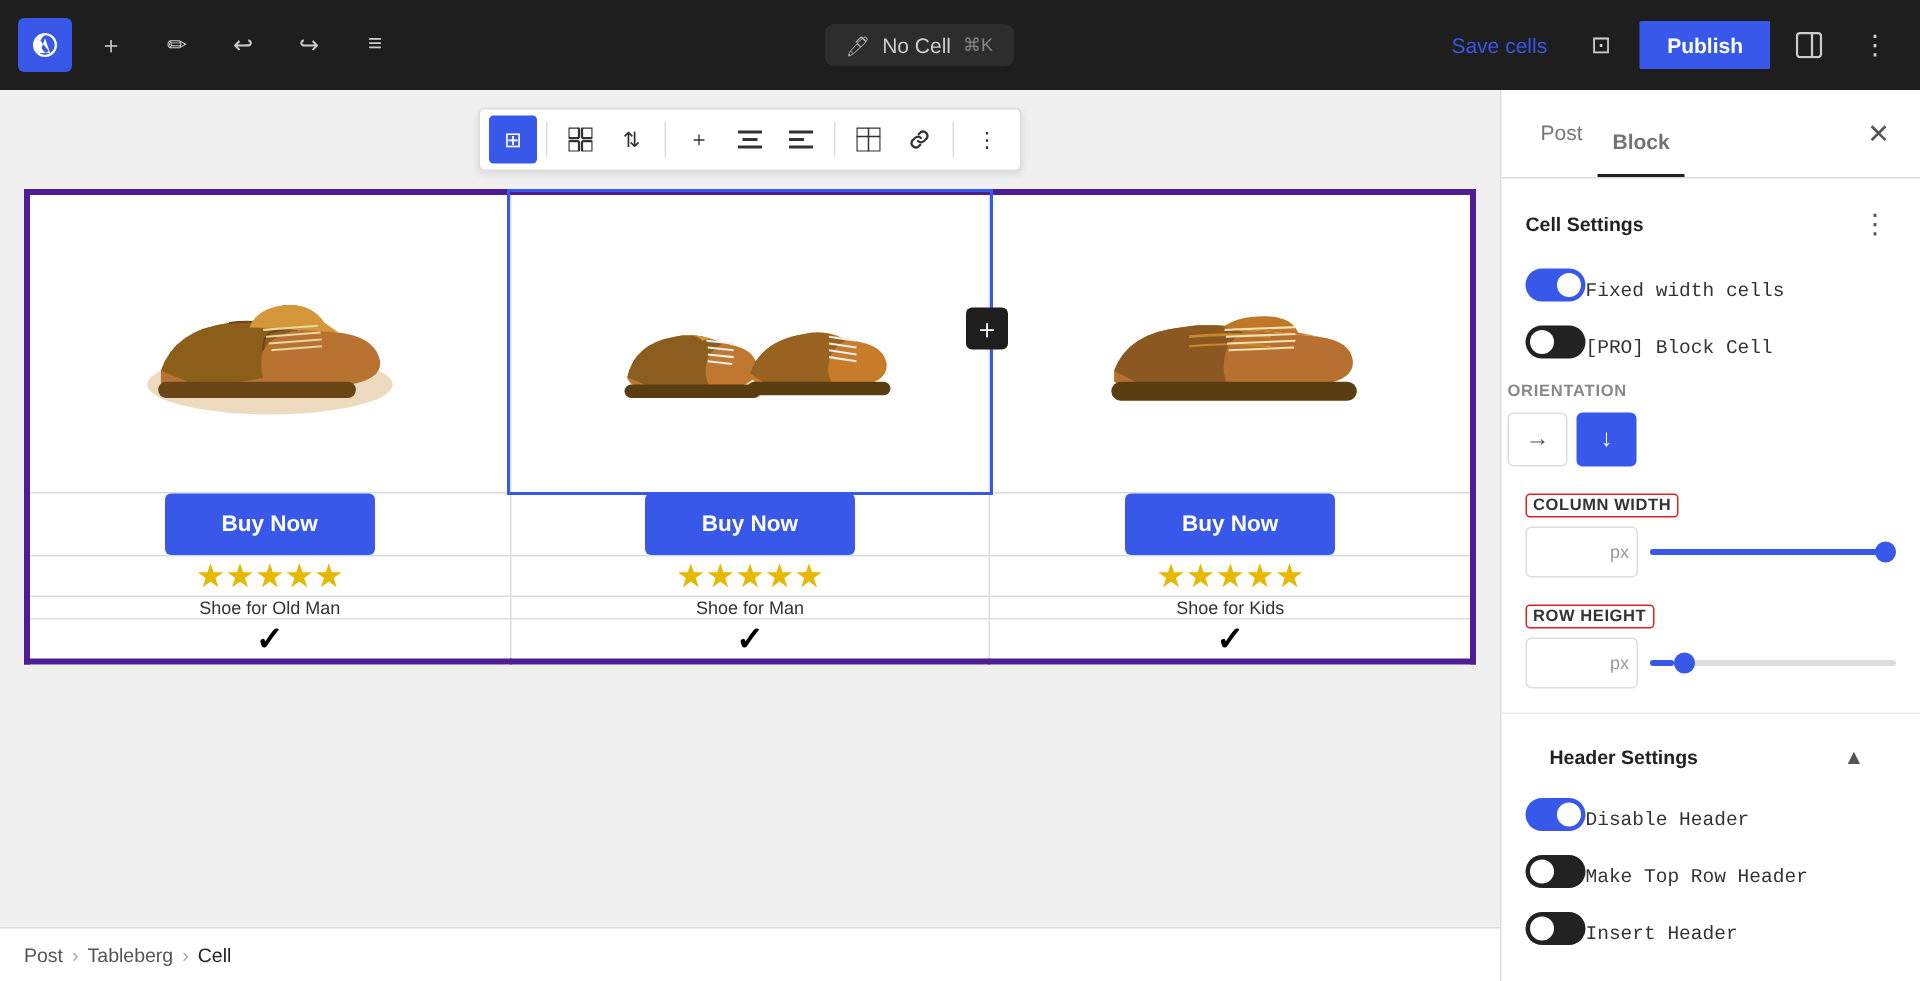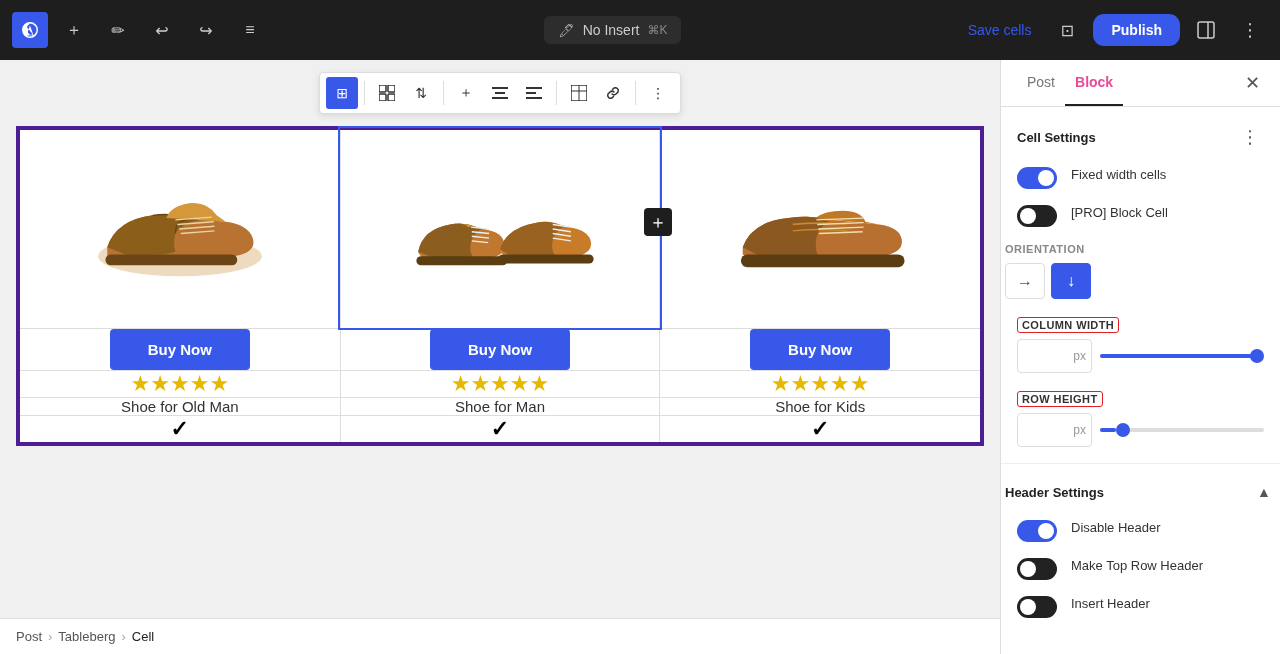--- a/index.html
+++ b/index.html
@@ -34,21 +34,21 @@
     .save-draft-btn {
       background: transparent; border: none; color: #3858e9; font-size: 14px;
       cursor: pointer; padding: 6px 10px; border-radius: 4px;
     }
     .view-btn {
       width: 36px; height: 36px; border: none; background: transparent;
       color: #ccc; cursor: pointer; display: flex; align-items: center;
       justify-content: center; font-size: 16px; border-radius: 4px;
     }
     .publish-btn {
-      background: #3858e9; color: white; border: none; border-radius: 11px;
+      background: #3858e9; color: white; border: none; border-radius: 1px;
       padding: 8px 18px; font-size: 14px; font-weight: 600; cursor: pointer; text-align: right;
     }
     .sidebar-toggle-btn {
       width: 36px; height: 36px; border: none; background: transparent;
       color: #ccc; cursor: pointer; display: flex; align-items: center;
       justify-content: center; border-radius: 4px;
     }
     .more-btn {
       width: 36px; height: 36px; border: none; background: transparent;
       color: #ccc; cursor: pointer; display: flex; align-items: center;
@@ -100,21 +100,21 @@
     
     .shoe-svg { width: 200px; height: 130px; }
 
     .btn-cell { padding: 12px 16px; }
     .buy-now-btn {
       background: #3858e9; color: white; border: none; border-radius: 4px;
       padding: 12px 28px; font-size: 15px; font-weight: 600; cursor: pointer;
       width: 140px;
     }
     .stars-cell { padding: 10px; font-size: 22px; color: #e6b800; }
-    .name-cell { padding: 14px; font-size: 15px; color: #333; }
+    .name-cell { padding: 14px; font-size: 12px; color: #333; }
     .check-cell { padding: 14px; font-size: 22px; font-weight: bold; }
 
     
     .plus-btn {
       position: absolute; bottom: 210px; right: 312px;
       width: 28px; height: 28px; background: #1e1e1e; color: white;
       border: none; border-radius: 4px; cursor: pointer; font-size: 18px;
       display: flex; align-items: center; justify-content: center;
     }
 
@@ -134,35 +134,35 @@
       display: flex; flex-direction: column; overflow-y: auto;
     }
     .sidebar-tabs {
       display: flex; border-bottom: 1px solid #ddd; padding: 0 16px;
     }
     .sidebar-tab {
       padding: 14px 10px; font-size: 14px; cursor: pointer; color: #777;
       border-bottom: 2px solid transparent; background: none; border-top: none;
       border-left: none; border-right: none;
     }
-    .sidebar-tab.active { color: #ec4899; border-bottom-color: #222; font-weight: 600; }
+    .sidebar-tab.active { color: #737373; border-bottom-color: #222; font-weight: 600; margin-top: 12px; }
     .sidebar-header-row {
       display: flex; align-items: center; justify-content: space-between;
       padding: 16px 16px 8px;
     }
     .sidebar-section-title {
       font-size: 13px; font-weight: 600; color: #222; text-transform: none;
     }
     .sidebar-more-btn {
       width: 28px; height: 28px; border: none; background: transparent;
       cursor: pointer; display: flex; align-items: center; justify-content: center;
       color: #555; font-size: 18px; border-radius: 4px;
     }
     .sidebar-row {
-      display: flex; align-items: flex-start; padding: 8px 16px; gap: 14px;
+      display: flex; align-items: flex-end; padding: 8px 16px; gap: 0; font-family: Liberation Mono, monospace;
     }
     .sidebar-label { font-size: 13px; color: #333; flex: 1; }
     
     .toggle-wrap {
       width: 40px; height: 22px; border-radius: 11px; position: relative;
       cursor: pointer; flex-shrink: 0;
     }
     .toggle-on { background: #3858e9; }
     .toggle-dark { background: #222; }
     .toggle-knob {
@@ -217,21 +217,21 @@
     }
     .slider-fill {
       height: 100%; background: #3858e9; border-radius: 2px;
       position: absolute; left: 0; top: 0;
     }
 
     
     .section-divider { border: none; border-top: 1px solid #eee; margin: 4px 0; }
     .section-header-row {
       display: flex; align-items: center; justify-content: space-between;
-      padding: 12px 4px 8px;
+      padding: 12px 32px 8px;
     }
     .collapse-btn {
       width: 24px; height: 24px; border: none; background: transparent;
       cursor: pointer; font-size: 14px; color: #555; display: flex;
       align-items: center; justify-content: center;
     }
   </style>
 </head>
 <body>
 
@@ -243,21 +243,21 @@
   </div>
   <button class="topbar-btn">＋</button>
   <button class="topbar-btn">✏</button>
   <button class="topbar-btn">↩</button>
   <button class="topbar-btn">↪</button>
   <button class="topbar-btn">≡</button>
 
   <div class="topbar-center">
     <div class="title-pill">
       <span class="pen-icon">🖊</span>
-      <span>No Insert</span>
+      <span>No Cell</span>
       <span class="kbd">⌘K</span>
     </div>
   </div>
 
   <div class="topbar-right">
     <button class="save-draft-btn">Save cells</button>
     <button class="view-btn">⊡</button>
     <button class="publish-btn">Publish</button>
     <button class="sidebar-toggle-btn">
       <svg width="18" height="18" viewBox="0 0 18 18" fill="none" xmlns="http://www.w3.org/2000/svg">

